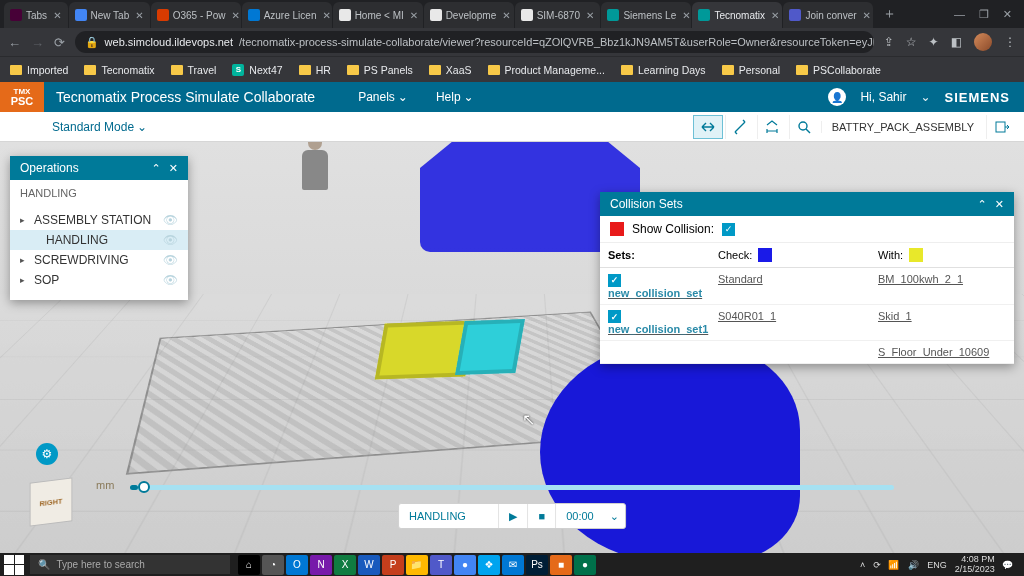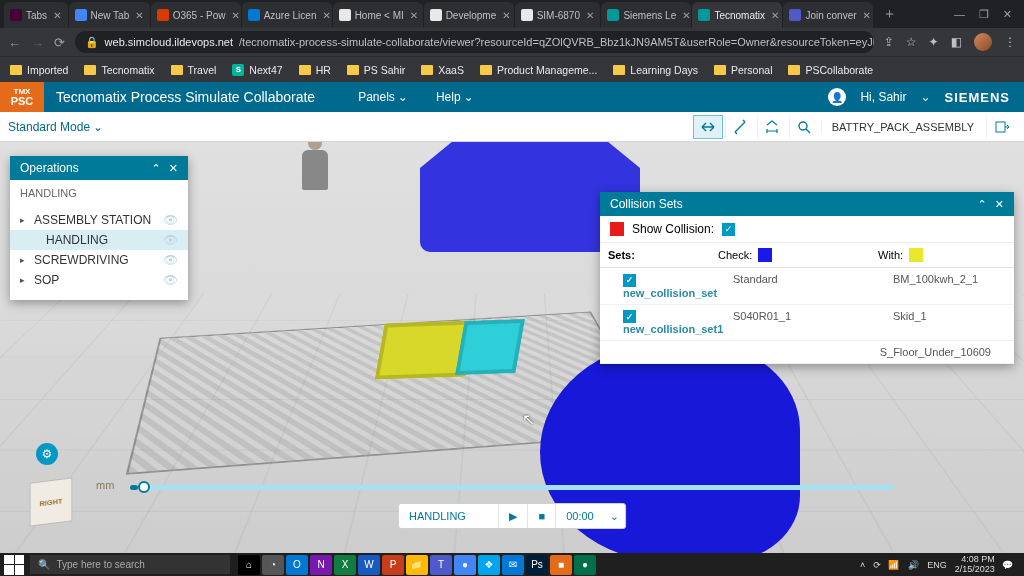--- a/index.html
+++ b/index.html
@@ -33,21 +33,21 @@
   .logo { background: #e56a19; width: 44px; height: 30px; display: flex; align-items: center; justify-content: center; font-size: 8px; font-weight: bold; flex-direction: column; line-height: 1; }
   .app-title { font-size: 14px; margin-left: 12px; font-weight: 400; }
   .menu-items { display: flex; gap: 28px; margin-left: 43px; font-size: 12px; }
   .menu-item { cursor: pointer; display: flex; align-items: center; gap: 3px; }
   .header-right { margin-left: auto; display: flex; align-items: center; gap: 14px; padding-right: 14px; font-size: 12px; }
   .user-badge { width: 18px; height: 18px; border-radius: 50%; background: #fff; color: #006a8e; display: flex; align-items: center; justify-content: center; font-size: 10px; }
   .siemens { font-weight: bold; letter-spacing: 1px; font-size: 13px; }
 
   
   .toolbar { background: #fff; height: 30px; display: flex; align-items: center; padding: 0 8px; border-bottom: 1px solid #d6d6d6; }
-  .mode-dd { color: #006a8e; font-size: 12px; cursor: pointer; display: flex; align-items: center; gap: 3px; }
+  .mode-dd { color: #006a8e; font-size: 12px; cursor: pointer; display: flex; align-items: center; gap: 3px; margin-left: 44px; }
   .toolbar-right { margin-left: auto; display: flex; align-items: center; gap: 2px; }
   .tb-btn { width: 30px; height: 24px; display: flex; align-items: center; justify-content: center; cursor: pointer; color: #006a8e; border-left: 1px solid #eee; }
   .tb-btn.active { background: #e0f2f7; border: 1px solid #6dc0d6; }
   .assembly-name { padding: 0 10px; color: #333; font-size: 11px; min-width: 150px; border-left: 1px solid #eee; }
 
   
   .viewport { position: absolute; top: 142px; left: 0; right: 0; bottom: 23px; background: linear-gradient(#e0e0e0, #d0d0d0); overflow: hidden; }
   .floor { position:absolute; inset:0; background:
       repeating-linear-gradient(0deg, rgba(150,150,150,.25) 0 1px, transparent 1px 60px),
       repeating-linear-gradient(90deg, rgba(150,150,150,.25) 0 1px, transparent 1px 60px),
@@ -86,21 +86,21 @@
   
   #coll { top:50px; left:600px; width:414px; }
   #coll .optrow { padding:6px 10px; display:flex; align-items:center; gap:8px; border-bottom:1px solid #eee; }
   #coll .sw { width:14px; height:14px; display:inline-block; }
   #coll .hdr-row { display:flex; border-bottom:1px solid #e0e0e0; font-size:11px; }
   #coll .hdr-row > div { padding:5px 8px; display:flex; align-items:center; gap:6px; }
   #coll .c1 { width:110px; font-weight:600; }
   #coll .c2 { width:160px; }
   #coll .c3 { flex:1; }
   #coll .row { display:flex; border-bottom:1px solid #f0f0f0; }
-  #coll .row > div { padding:5px 23px; font-size:11px; color:#555; }
+  #coll .row > div { padding:5px 8px; font-size:11px; color:#555;text-decoration:underline; }
   #coll .chk { width:13px; height:13px; background:#0099c6; color:#fff; display:inline-flex; align-items:center; justify-content:center; font-size:9px; margin-right:5px; }
   #coll .setname { color:#2a8aa8; }
 
   
   .timeline { position:absolute; left:130px; right:130px; bottom:58px; height:10px; }
   .tl-track { height:5px; background:#a6e1f2; border-radius:3px; position:relative; }
   .tl-prog { position:absolute; left:0; top:0; height:5px; width:1%; background:#007a99; border-radius:3px; }
   .tl-handle { position:absolute; left:1%; top:-4px; width:12px; height:12px; border-radius:50%; background:#fff; border:2px solid #007a99; cursor:pointer; }
   .player { position:absolute; bottom:24px; left:50%; transform:translateX(-50%); background:#fff; border:1px solid #d0d0d0; height:26px; display:flex; align-items:center; border-radius:3px; font-size:11px; }
   .player > div { padding:0 10px; height:100%; display:flex; align-items:center; border-right:1px solid #e3e3e3; }
@@ -221,21 +221,21 @@
     <div class="bm">
       <span class="bm-icon">S</span>
       <span>Next47</span>
     </div>
     <div class="bm">
       <span class="bm-folder"></span>
       <span>HR</span>
     </div>
     <div class="bm">
       <span class="bm-folder"></span>
-      <span>PS Sahir</span>
+      <span>PS Panels</span>
     </div>
     <div class="bm">
       <span class="bm-folder"></span>
       <span>XaaS</span>
     </div>
     <div class="bm">
       <span class="bm-folder"></span>
       <span>Product Manageme...</span>
     </div>
     <div class="bm">

